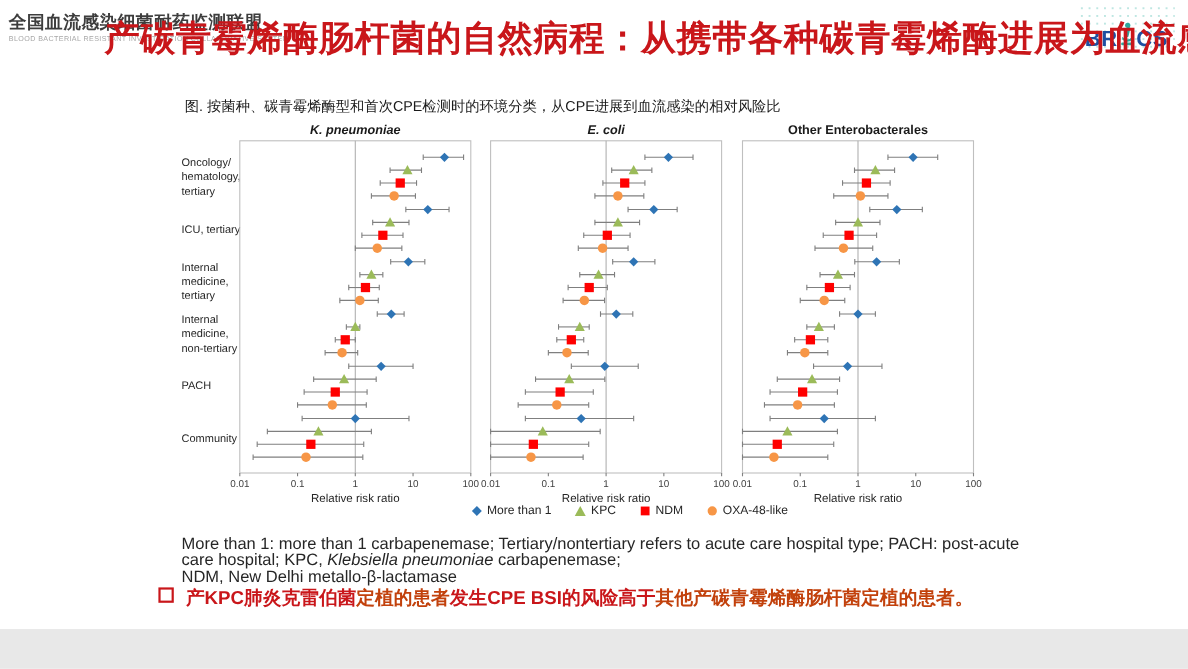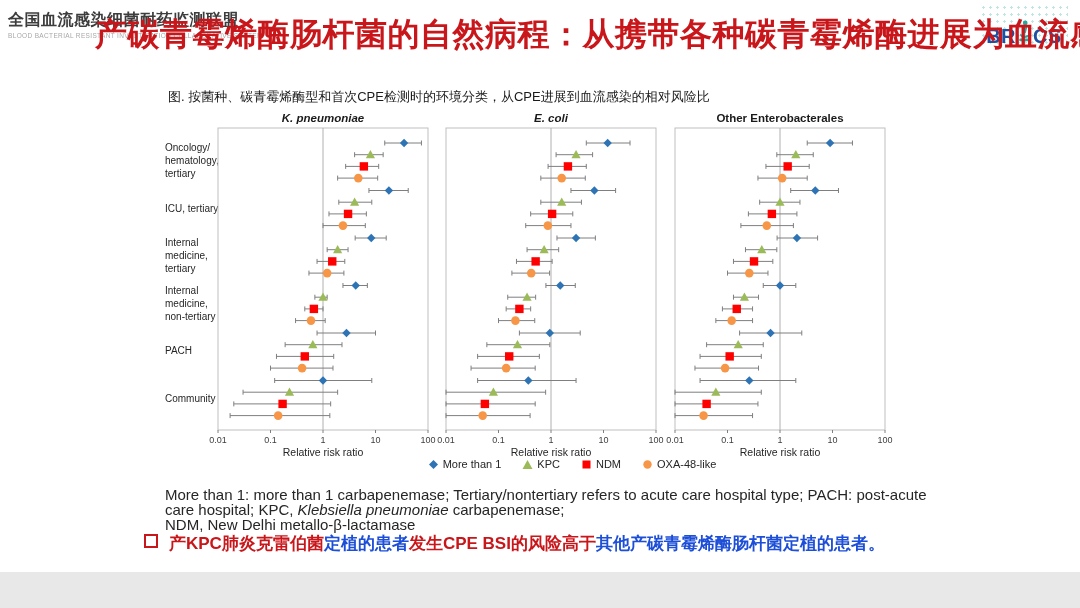--- a/index.html
+++ b/index.html
@@ -48,21 +48,21 @@
     position:absolute; left:165px; top:487px; width:775px;
     font-size:15px; color:#262626; line-height:15px;
   }
   
   .conclusion { position:absolute; left:144px; top:532px; font-size:17px; font-weight:bold; white-space:nowrap; }
   .bullet-square {
     display:inline-block; width:10px; height:10px; border:2.5px solid #c9161a;
     margin-right:11px; vertical-align:1px;
   }
   .c-red { color:#c9161a; }
-  .c-black { color:#1d4ed8;font-family:Liberation Serif, serif; }
+  .c-black { color:#c2410c;font-family:Liberation Serif, serif; }
   .citation { position:absolute; right:95px; top:576px; font-size:12.5px; color:#111111; }
 </style>
 </head>
 <body>
 
 <div class="slide">
 
   <div class="logo">
     <div class="logo-cn">全国血流感染细菌耐药监测联盟</div>
     <div class="logo-en">BLOOD BACTERIAL RESISTANT INVESTIGATION COLLABORATIVE SYSTEM</div>

